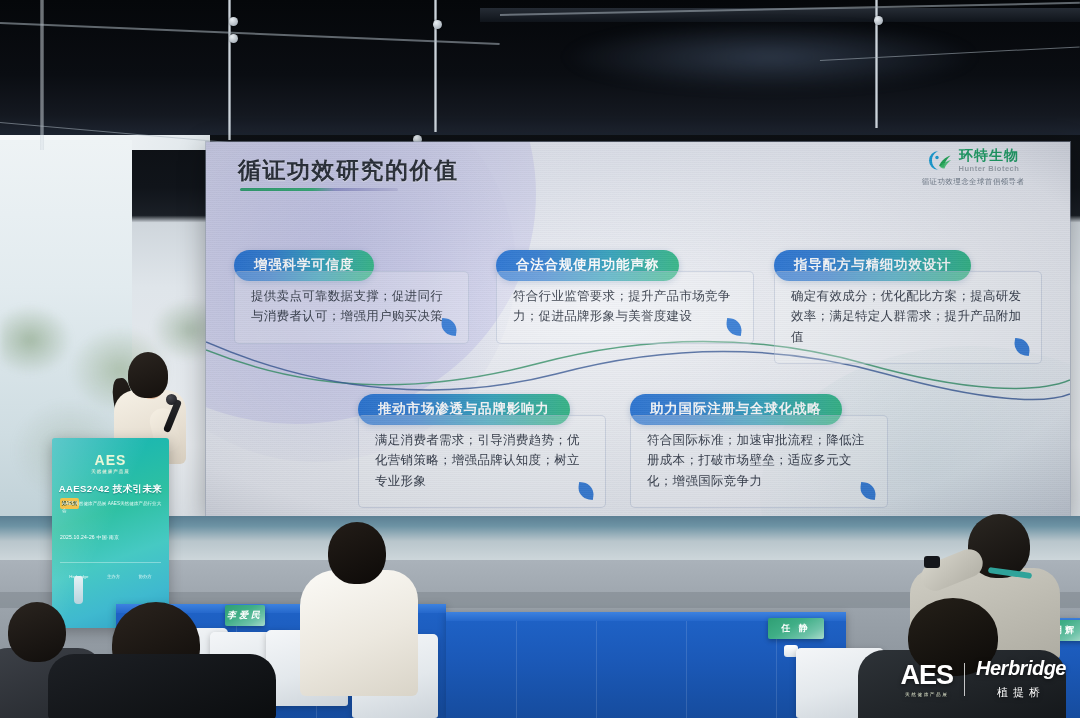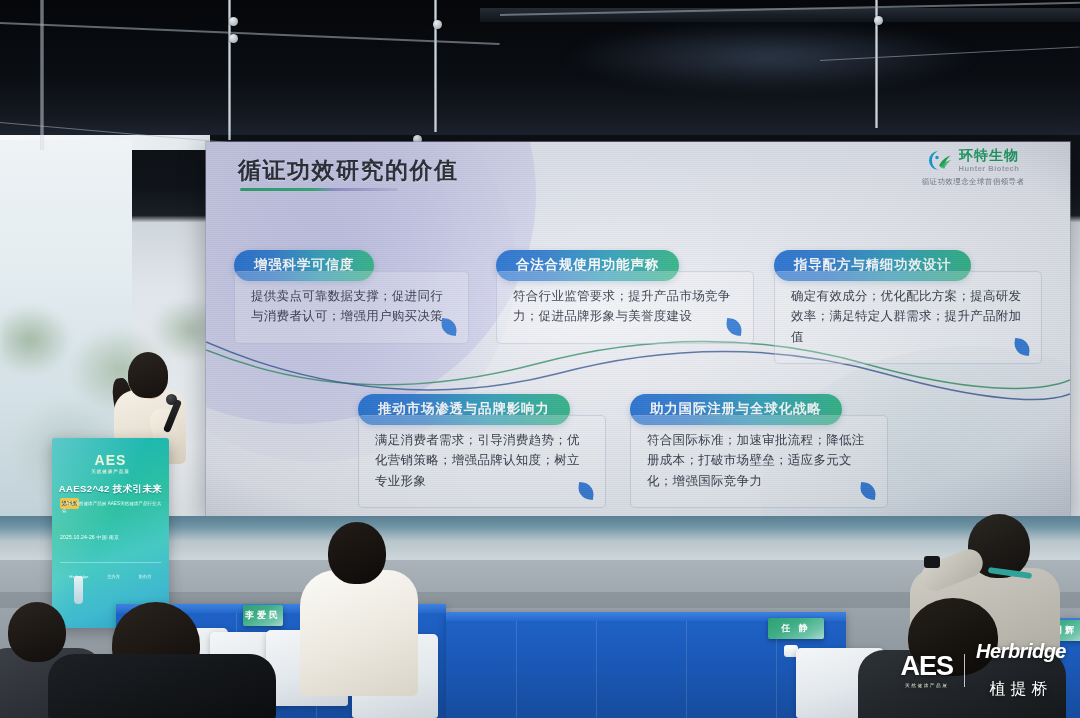--- a/index.html
+++ b/index.html
@@ -147,21 +147,21 @@
 
   
   .watermark{position:absolute;right:14px;bottom:18px;display:flex;align-items:center;gap:11px;z-index:40;
     filter:drop-shadow(0 1px 2px rgba(0,0,0,.55));}
   .wm-aes{display:flex;flex-direction:column;align-items:center;}
   .wm-aes-main{font-size:27px;font-weight:bold;color:#ffffff;letter-spacing:-1px;line-height:1;}
   .wm-aes-sub{font-size:4.6px;color:#e4ead0;letter-spacing:1.6px;margin-top:3px;}
   .wm-div{width:1px;height:33px;background:rgba(255,255,255,.75);}
   .wm-herb{display:flex;flex-direction:column;align-items:center;}
   .wm-herb-en{font-size:20px;font-weight:bold;font-style:italic;color:#ffffff;letter-spacing:-.5px;line-height:1;}
-  .wm-herb-cn{font-size:16px;color:#ffffff;letter-spacing:5px;margin-top:18px;}
+  .wm-herb-cn{font-size:11px;color:#ffffff;letter-spacing:5px;margin-top:7px;}
 </style>
 </head>
 <body>
 
 <div id="stage">
 
   <div class="venue"></div>
   <div class="daylight"></div>
   <div class="daylight2"></div>
   <div class="trees"></div>
@@ -305,21 +305,21 @@
     <div class="table-fold" style="left:70px;"></div>
     <div class="table-fold" style="left:150px;"></div>
     <div class="table-fold" style="left:240px;"></div>
     <div class="table-fold" style="left:330px;"></div>
   </div>
   <div class="table" style="left:944px;top:618px;width:136px;height:100px;">
     <div class="table-top"></div>
     <div class="table-fold" style="left:60px;"></div>
   </div>
 
-  <div class="nametag" style="left:243px;top:605px;width:40px;">李爱民</div>
+  <div class="nametag" style="left:225px;top:605px;width:40px;font-style:italic;">李爱民</div>
   <div class="nametag" style="left:768px;top:618px;width:56px;">任 静</div>
   <div class="nametag" style="left:1034px;top:620px;width:50px;">戈明辉</div>
   <div class="cup" style="left:784px;top:645px;"></div>
 
   <div class="chair" style="left:152px;top:628px;width:76px;height:64px;"></div>
   <div class="chair" style="left:210px;top:632px;width:78px;height:70px;"></div>
   <div class="chair" style="left:266px;top:630px;width:82px;height:76px;"></div>
   <div class="chair" style="left:352px;top:634px;width:86px;height:84px;"></div>
   <div class="chair" style="left:796px;top:648px;width:88px;height:70px;"></div>
 

